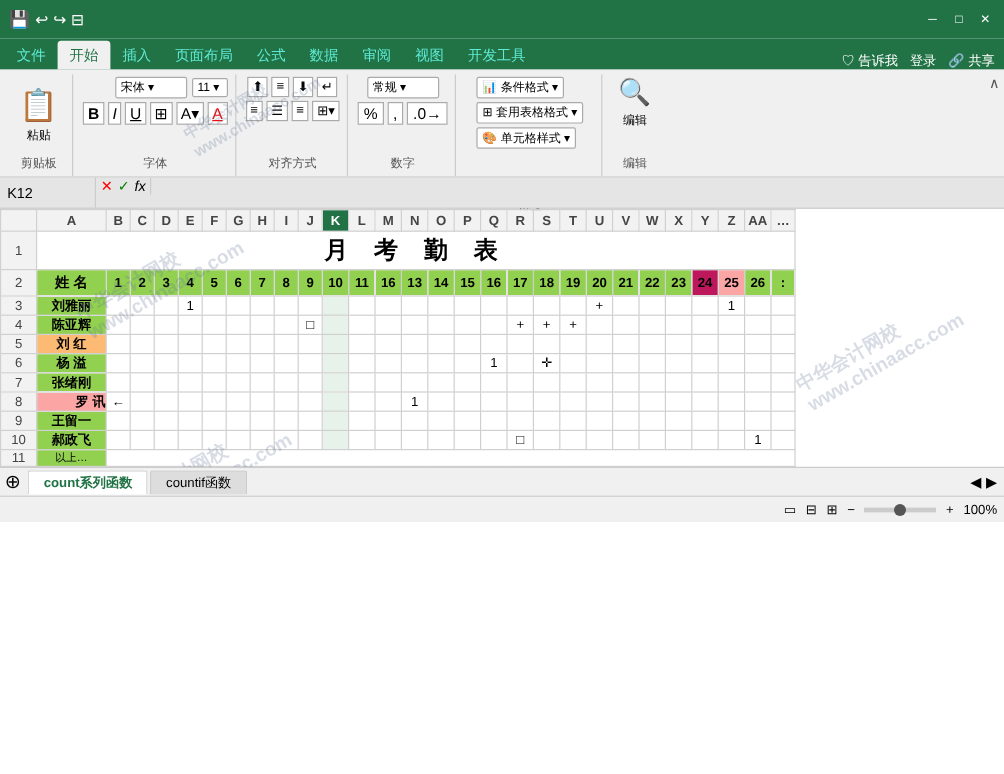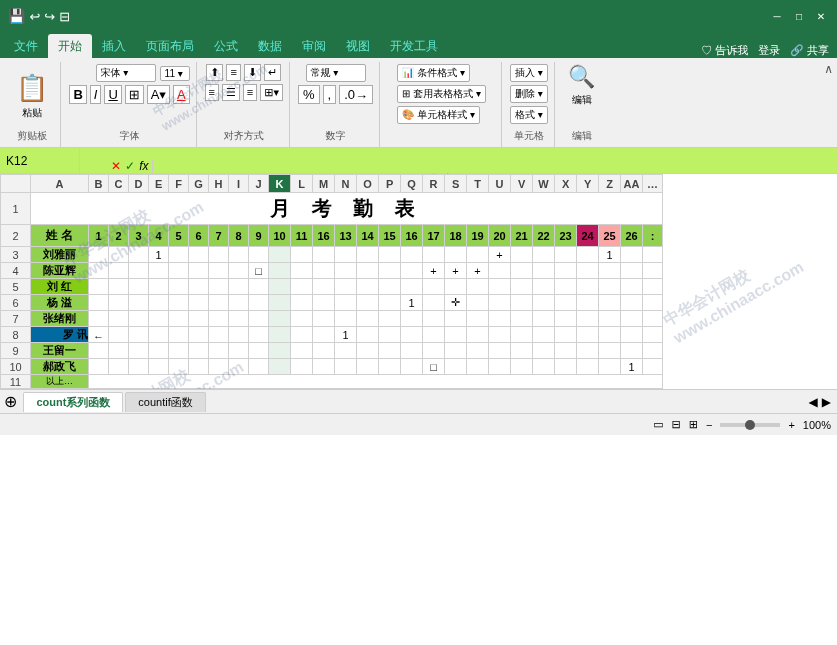--- a/index.html
+++ b/index.html
@@ -72,26 +72,25 @@
     .ribbon-group-content {
       display: flex;
       align-items: center;
       gap: 4px;
       flex: 1;
     }
 
     
     .formula-bar {
       height: 26px;
-      background: #bef264;
+      background: #e5e5e5;
       border-bottom: 1px solid #ccc;
       display: flex;
-      align-items: flex-end;
+      align-items: flex-start;
       font-size: 12px;
-      gap: 27px;
     }
     .name-box {
       width: 80px;
       border-right: 1px solid #ccc;
       padding: 0 6px;
       height: 100%;
       display: flex;
       align-items: center;
       font-size: 12px;
     }
@@ -365,28 +364,20 @@
 
   <div class="ribbon-group" style="min-width:120px;gap:48px;">
     <div class="ribbon-group-content" style="flex-direction:column;gap:3px;align-items:flex-start;">
       <div class="small-btn">📊 条件格式 ▾</div>
       <div class="small-btn">⊞ 套用表格格式 ▾</div>
       <div class="small-btn">🎨 单元格样式 ▾</div>
     </div>
     <div class="ribbon-group-label">样式</div>
   </div>
 
-  <div class="ribbon-group" style="min-width:50px;">
-    <div class="ribbon-group-content" style="flex-direction:column;gap:3px;align-items:center;">
-      <div class="small-btn">插入 ▾</div>
-      <div class="small-btn">删除 ▾</div>
-      <div class="small-btn">格式 ▾</div>
-    </div>
-    <div class="ribbon-group-label">单元格</div>
-  </div>
 
   <div class="ribbon-group" style="min-width:50px;border-right:none;">
     <div class="ribbon-group-content" style="flex-direction:column;gap:3px;align-items:center;">
       <span style="font-size:22px;cursor:pointer;">🔍</span>
       <span style="font-size:10px;">编辑</span>
     </div>
     <div class="ribbon-group-label">编辑</div>
   </div>
 
   <span class="collapse-btn">∧</span>
@@ -575,21 +566,21 @@
           <td></td>
           <td></td>
           <td></td>
           <td></td>
           <td></td>
           <td></td>
         </tr>
 
         <tr>
           <td class="row-header">5</td>
-          <td class="name-cell" style="background:#84cc16;">刘  红</td>
+          <td class="name-cell" style="background:#fdba74;">刘  红</td>
           <td></td>
           <td></td>
           <td></td>
           <td></td>
           <td></td>
           <td></td>
           <td></td>
           <td></td>
           <td></td>
           <td class="highlighted-col"></td>
@@ -671,21 +662,21 @@
           <td></td>
           <td></td>
           <td></td>
           <td></td>
           <td></td>
           <td></td>
         </tr>
 
         <tr>
           <td class="row-header">8</td>
-          <td class="name-cell" style="background:#0369a1;padding-left:32px;">罗  讯</td>
+          <td class="name-cell" style="background:#fca5a5;padding-left:32px;">罗  讯</td>
           <td>←</td>
           <td></td>
           <td></td>
           <td></td>
           <td></td>
           <td></td>
           <td></td>
           <td></td>
           <td></td>
           <td class="highlighted-col"></td>

